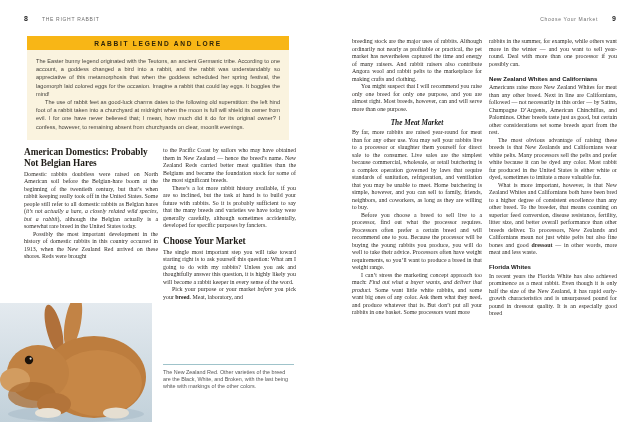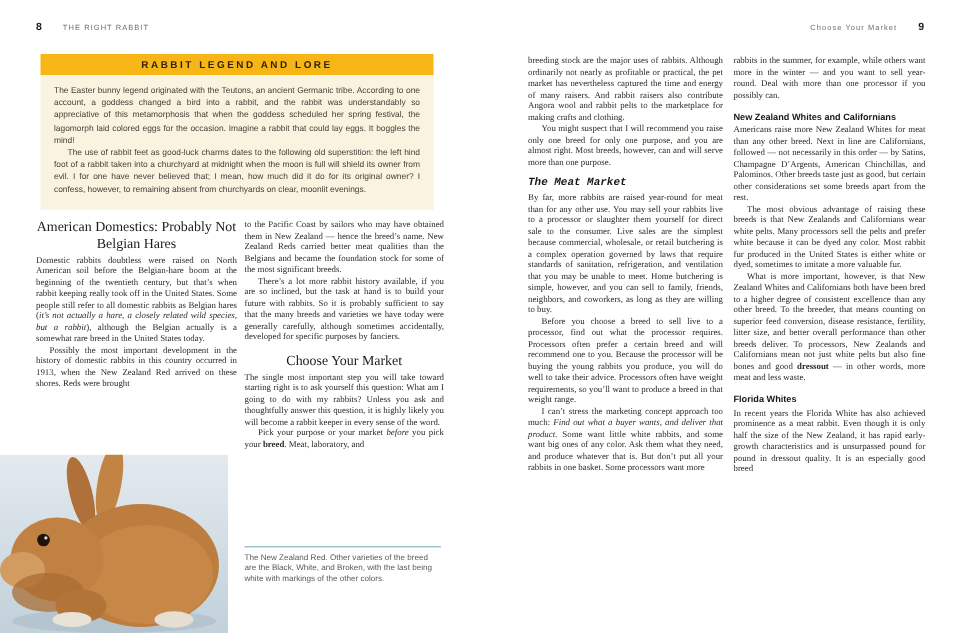--- a/index.html
+++ b/index.html
@@ -34,24 +34,24 @@
 
   
   .col{position:absolute;text-align:justify;font-size:5.9px;line-height:7.5px}
   #l-col1{left:24px;top:147px;width:134px}
   #l-col2{left:163px;top:147px;width:133px}
   #r-col1{left:352px;top:38px;width:130px}
   #r-col2{left:489px;top:38px;width:128px}
   .col p{margin:0}
   .col p.indent{text-indent:9px}
 
-  .serif-head{font-size:9.3px;line-height:10.6px;font-weight:normal;color:#1d1a15;
-    margin:0 0 2.5px;text-align:center}
-  .meat-head{font-family:Liberation Mono, monospace;font-style:italic;font-weight:bold;
-    font-size:7.3px;margin:6px 0 2.5px;text-align:left;color:#191919}
+  .serif-head{font-size:9.3px;line-height:10.6px;font-weight:bold;color:#1d1a15;
+    margin:0 0 2.5px;text-align:left}
+  .meat-head{font-family:Liberation Serif, serif;font-style:italic;font-weight:bold;
+    font-size:7.3px;margin:6px 0 2.5px;text-align:center;color:#191919}
   .sans-sub{font-family:"Liberation Sans",sans-serif;font-weight:bold;
     font-size:6.1px;margin:6.5px 0 2px;text-align:left;color:#191919}
 
   
   #photo{position:absolute;left:0;top:303px;width:152px;height:119px;overflow:hidden}
   #photo svg{display:block}
 
   
   #caption-block{position:absolute;left:163px;top:364px;width:131px}
   #caption-rule{height:0;border-top:1.6px solid #9fc3ca;margin-bottom:4px}

